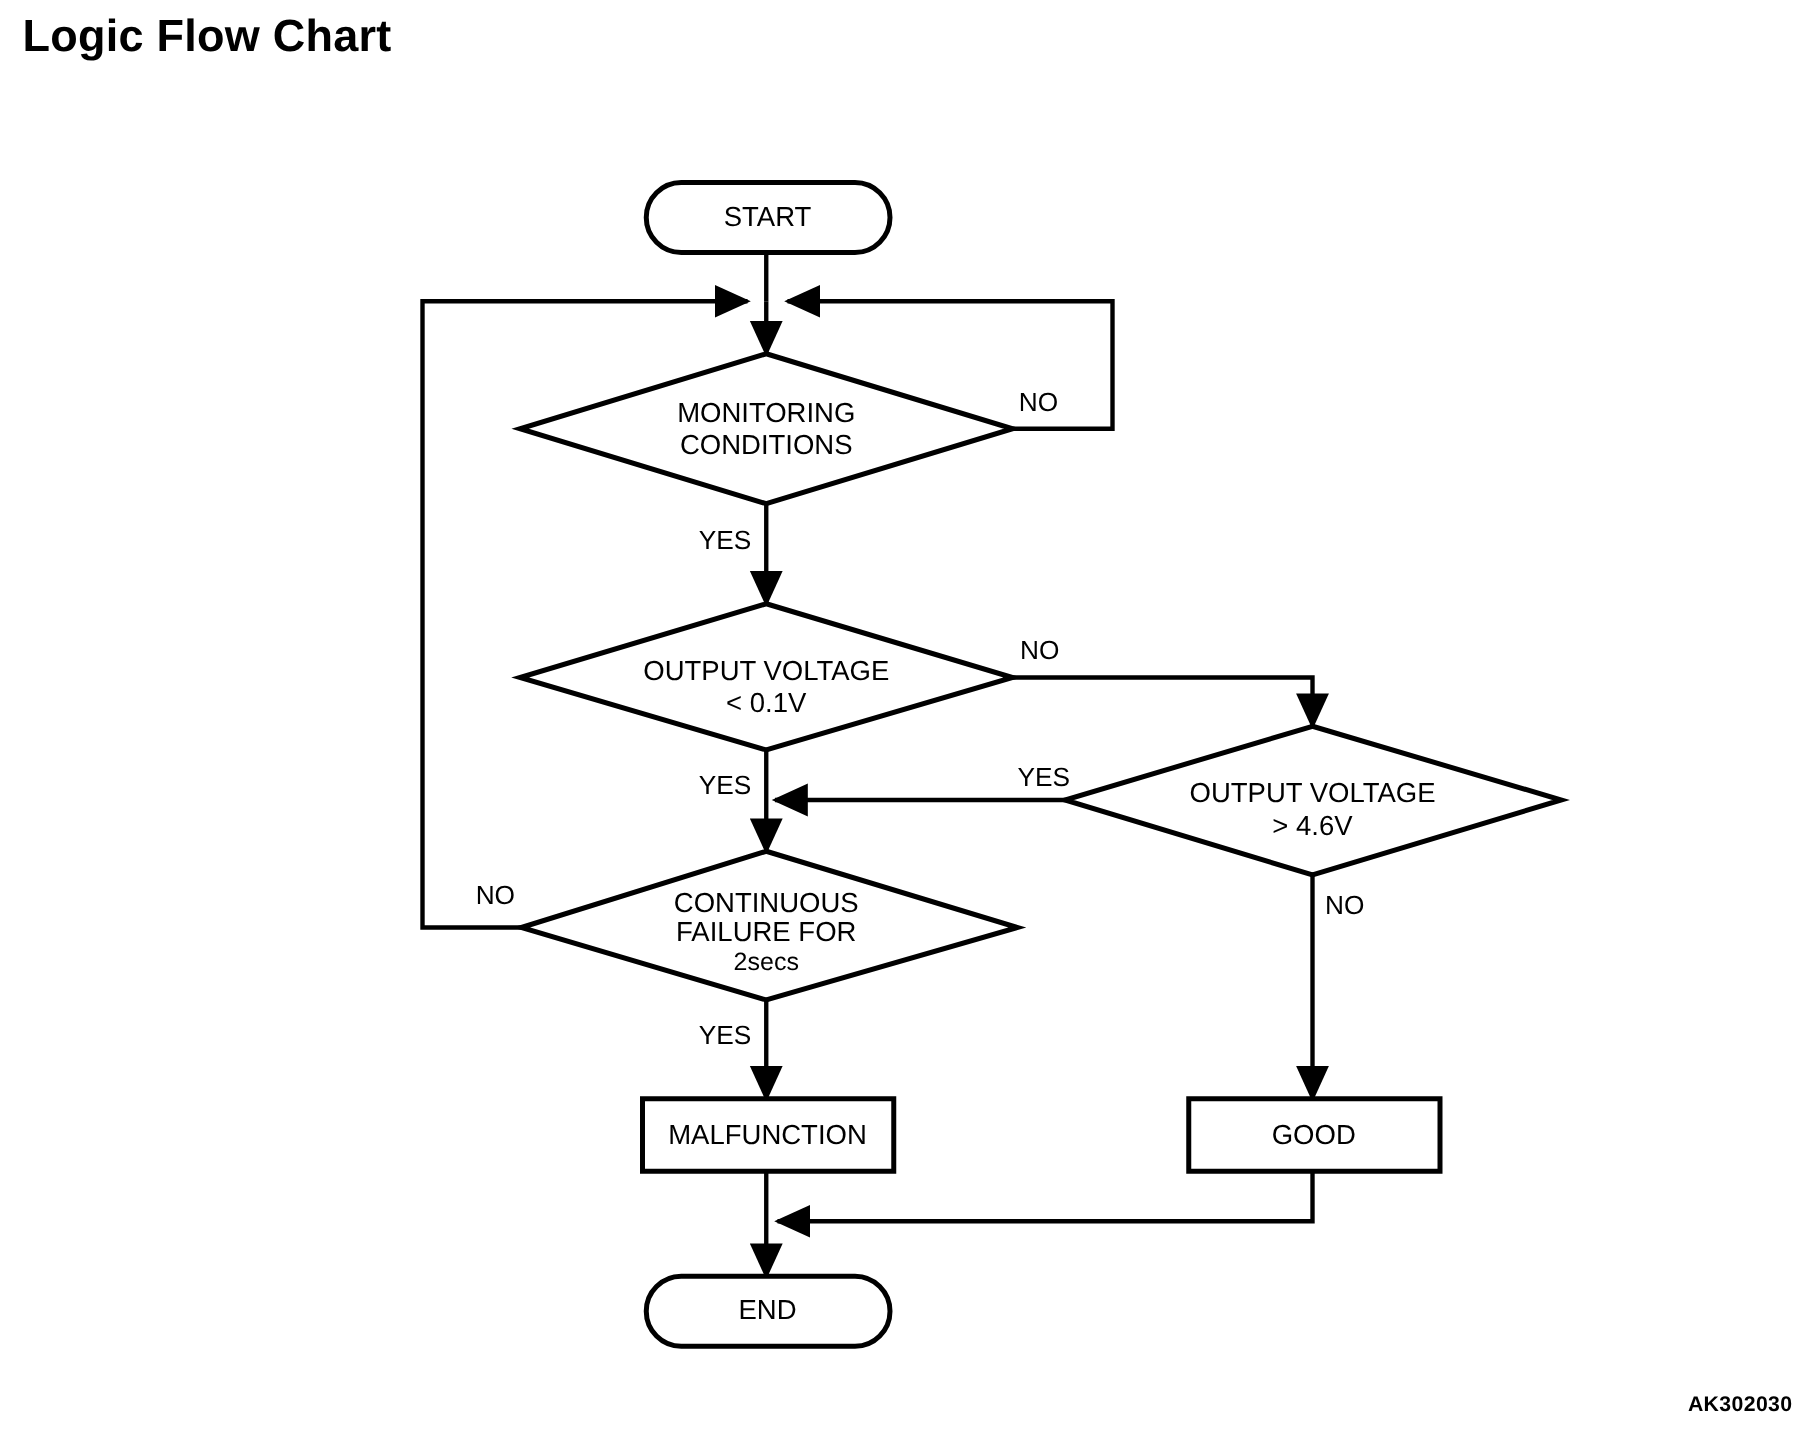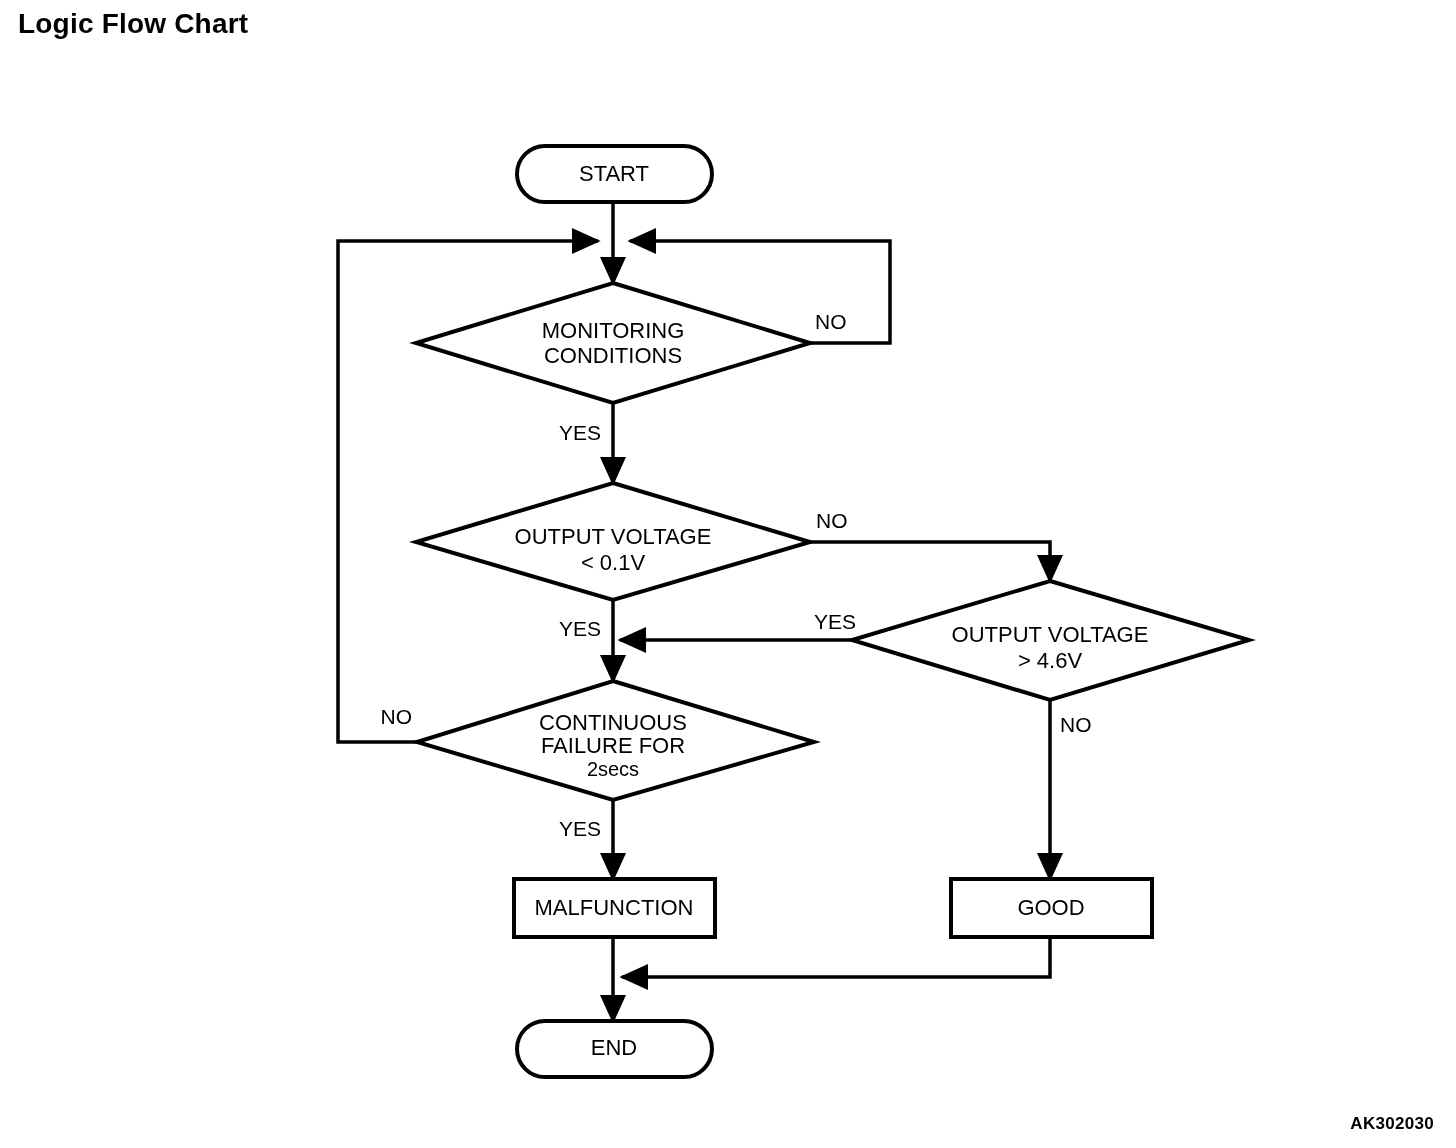--- a/index.html
+++ b/index.html
@@ -12,21 +12,21 @@
     height: 1148px;
     position: relative;
     font-family: "Liberation Sans", sans-serif;
     color: #000000;
     overflow: hidden;
   }
   #page-title {
     position: absolute;
     left: 18px;
     top: 8px;
-    font-size: 28px;
+    font-size: 36px;
     font-weight: bold;
     letter-spacing: 0.2px;
     white-space: nowrap;
   }
   #figure-id {
     position: absolute;
     right: 22px;
     bottom: 14px;
     font-size: 17px;
     font-weight: bold;

